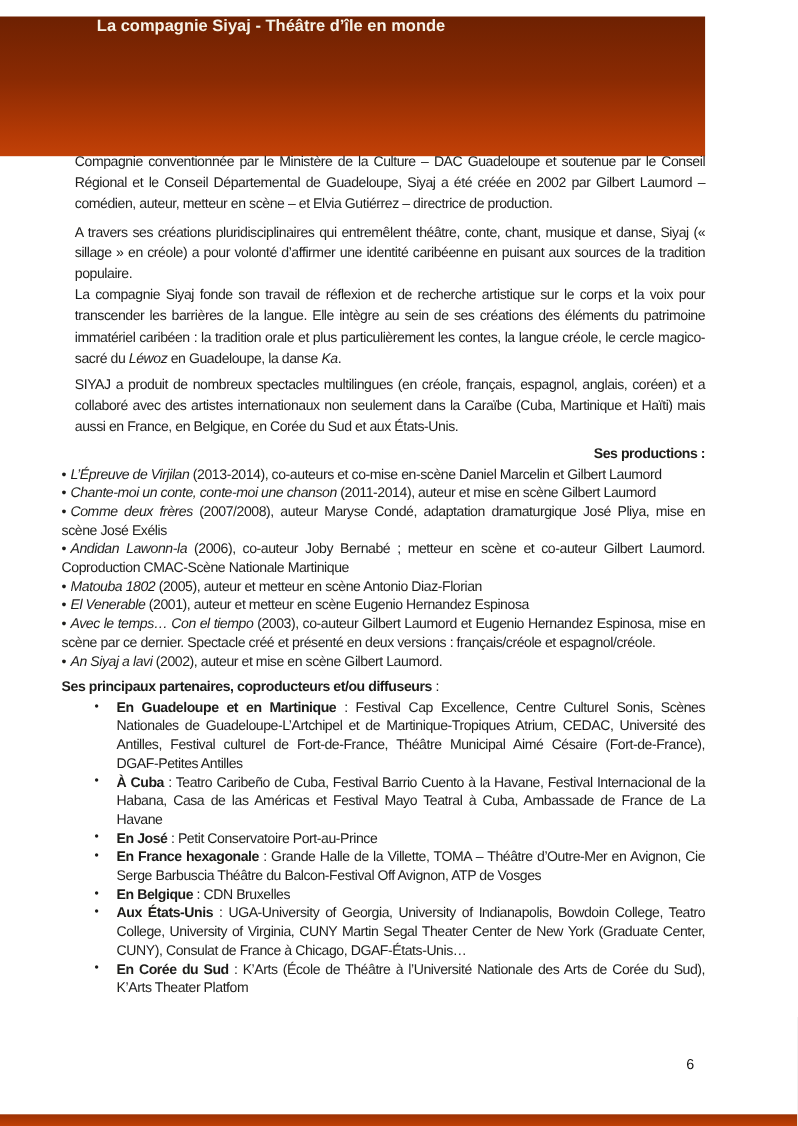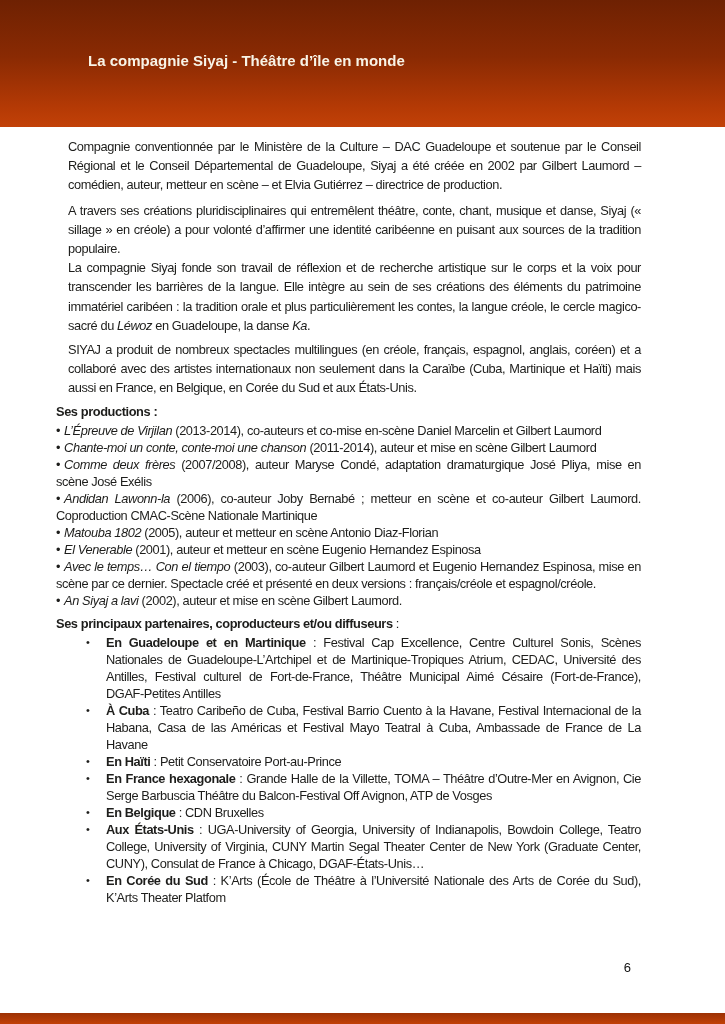--- a/index.html
+++ b/index.html
@@ -6,23 +6,23 @@
   .page{
     position:relative;
     width:725px;height:1024px;
     background:#ffffff;
     overflow:hidden;
     font-family:"Liberation Sans","DejaVu Sans",sans-serif;
     color:#1d1d1b;
   }
   
   .banner{
-    position:absolute;top:0;left:0;width:725px;height:127px;
+    position:absolute;top:15px;left:0;width:641px;height:127px;
     background:linear-gradient(180deg,#6e2102 0%,#8a2a03 45%,#b53a05 85%,#c24108 100%);
-    display:flex;align-items:center;
+    display:flex;align-items:flex-start;
     box-sizing:border-box;
     padding:0 0 7px 88px;
   }
   .banner h1{
     margin:0;
     font-size:15px;
     font-weight:bold;
     letter-spacing:0;
     color:#f8f3e6;
   }
@@ -41,21 +41,21 @@
   }
   .gap-a{margin-bottom:6px;}
   .gap-b{margin-bottom:5px;}
   .sec-heading{
     margin:0;
     font-size:12.8px;
     font-weight:bold;
     line-height:17px;
   }
   .sec-heading .reg{font-weight:normal;}
-  .prod-heading{margin-bottom:2px;}
+  .prod-heading{margin-bottom:2px;text-align:right;}
   .prod-list{
     line-height:17px;
     margin:0 0 6px 0;
   }
   .prod-item{
     text-align:justify;
   }
   .prod-item .bullet{margin-right:4px;}
   .prod-item .title{font-style:italic;}
   .it{font-style:italic;}
@@ -116,21 +116,21 @@
       <div class="prod-item"><span class="bullet">•</span><span class="title">El Venerable</span><span> (2001), auteur et metteur en scène Eugenio Hernandez Espinosa</span></div>
       <div class="prod-item"><span class="bullet">•</span><span class="title">Avec le temps… Con el tiempo</span><span> (2003), co-auteur Gilbert Laumord et Eugenio Hernandez Espinosa, mise en scène par ce dernier. Spectacle créé et présenté en deux versions : français/créole et espagnol/créole.</span></div>
       <div class="prod-item"><span class="bullet">•</span><span class="title">An Siyaj a lavi</span><span> (2002), auteur et mise en scène Gilbert Laumord.</span></div>
     </div>
 
     <h2 class="sec-heading"><span>Ses principaux partenaires, coproducteurs et/ou diffuseurs</span><span class="reg"> :</span></h2>
 
     <ul class="partner-list">
       <li><span class="p-bullet">•</span><span class="p-label">En Guadeloupe et en Martinique</span><span> : Festival Cap Excellence, Centre Culturel Sonis, Scènes Nationales de Guadeloupe-L’Artchipel et de Martinique-Tropiques Atrium, CEDAC, Université des Antilles, Festival culturel de Fort-de-France, Théâtre Municipal Aimé Césaire (Fort-de-France), DGAF-Petites Antilles</span></li>
       <li><span class="p-bullet">•</span><span class="p-label">À Cuba</span><span> : Teatro Caribeño de Cuba, Festival Barrio Cuento à la Havane, Festival Internacional de la Habana, Casa de las Américas et Festival Mayo Teatral à Cuba, Ambassade de France de La Havane</span></li>
-      <li><span class="p-bullet">•</span><span class="p-label">En Haïti</span><span> : Petit Conservatoire Port-au-Prince</span></li>
+      <li><span class="p-bullet">•</span><span class="p-label">En José</span><span> : Petit Conservatoire Port-au-Prince</span></li>
       <li><span class="p-bullet">•</span><span class="p-label">En France hexagonale</span><span> : Grande Halle de la Villette, TOMA – Théâtre d’Outre-Mer en Avignon, Cie Serge Barbuscia Théâtre du Balcon-Festival Off Avignon, ATP de Vosges</span></li>
       <li><span class="p-bullet">•</span><span class="p-label">En Belgique</span><span> : CDN Bruxelles</span></li>
       <li><span class="p-bullet">•</span><span class="p-label">Aux États-Unis</span><span> : UGA-University of Georgia, University of Indianapolis, Bowdoin College, Teatro College, University of Virginia, CUNY Martin Segal Theater Center de New York (Graduate Center, CUNY), Consulat de France à Chicago, DGAF-États-Unis…</span></li>
       <li><span class="p-bullet">•</span><span class="p-label">En Corée du Sud</span><span> : K’Arts (École de Théâtre à l’Université Nationale des Arts de Corée du Sud), K’Arts Theater Platfom</span></li>
     </ul>
 
   </div>
 
   <div class="page-number">6</div>
   <div class="footer-bar"></div>

